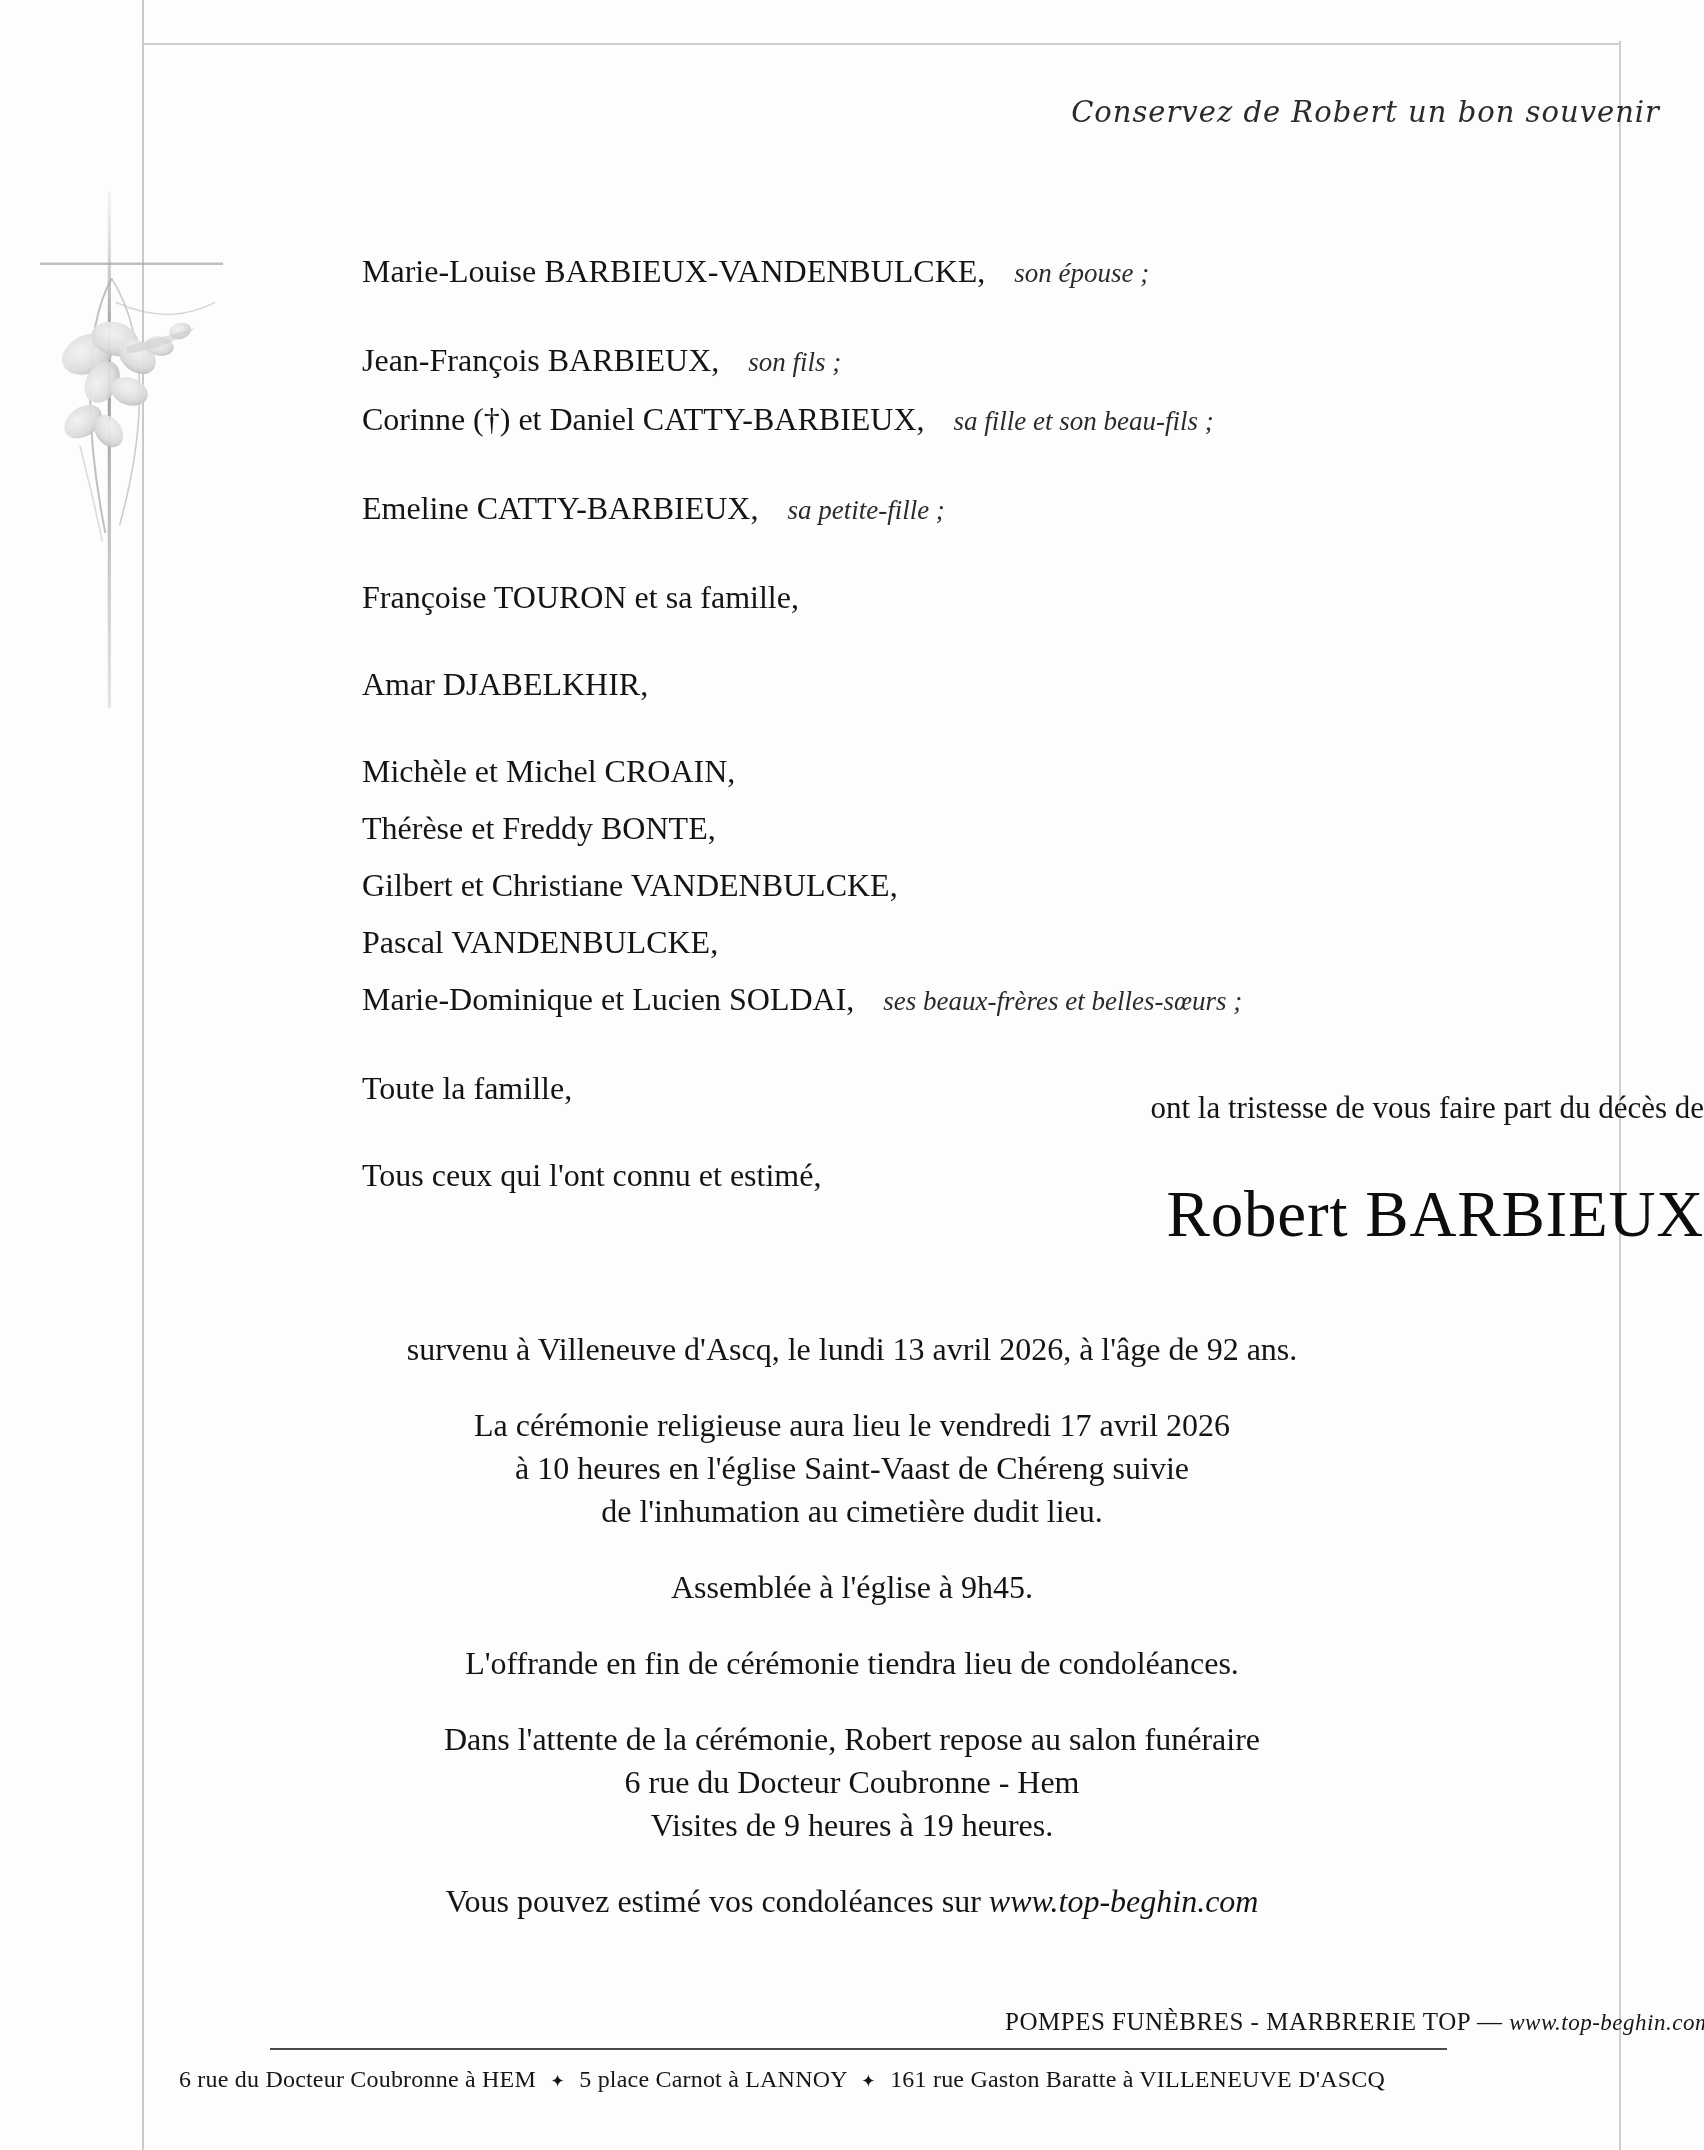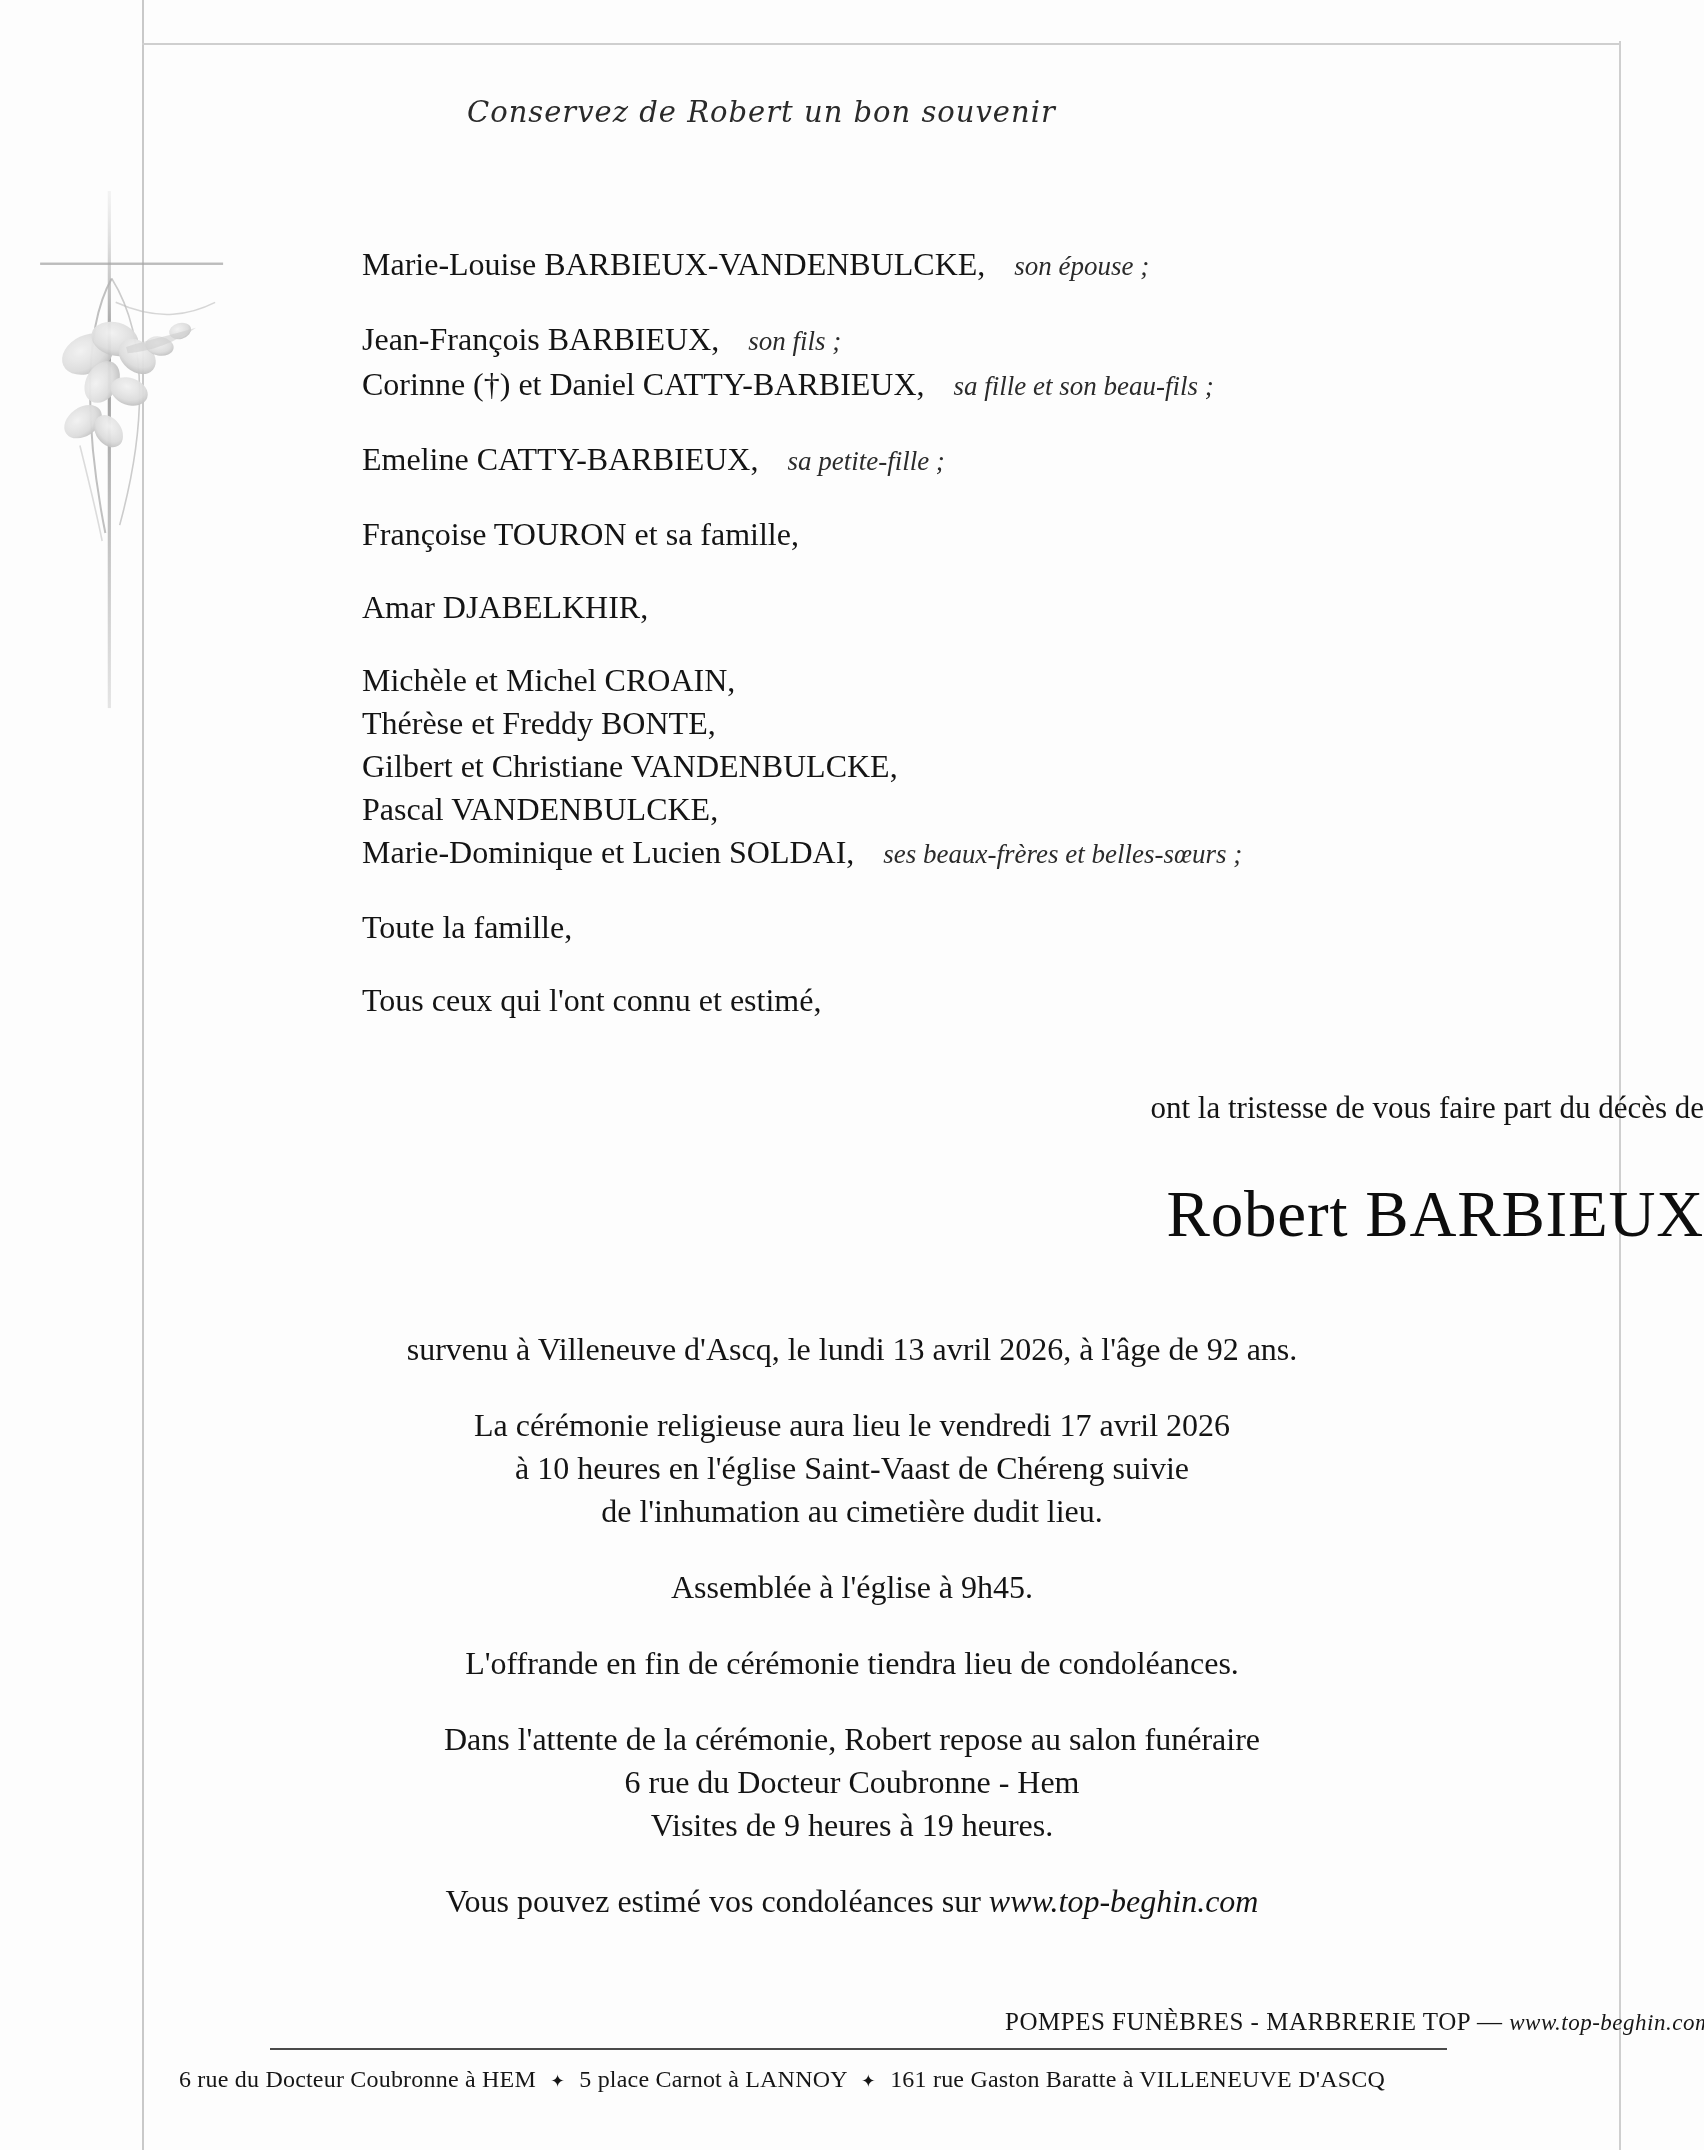--- a/index.html
+++ b/index.html
@@ -58,41 +58,42 @@
     height: 541px;
     pointer-events: none;
   }
 
   
   .souvenir {
     position: absolute;
     right: 44px;
     top: 95px;
     width: 1193px;
+    text-align: right;
     font-family: "DejaVu Serif", serif;
     font-style: italic;
     font-size: 29px;
     letter-spacing: 1px;
     color: #2a2a2a;
     white-space: nowrap;
   }
 
   
   .family {
     position: absolute;
     left: 362px;
     top: 243px;
     width: 1193px;
   }
   .fam-group {
     margin-bottom: 30px;
   }
   .fam-line {
     font-size: 32px;
-    line-height: 43px;
+    line-height: 57px;
     white-space: nowrap;
     color: #141414;
   }
   .rel {
     font-style: italic;
     font-size: 27px;
     padding-left: 29px;
     color: #2b2b2b;
   }
 

